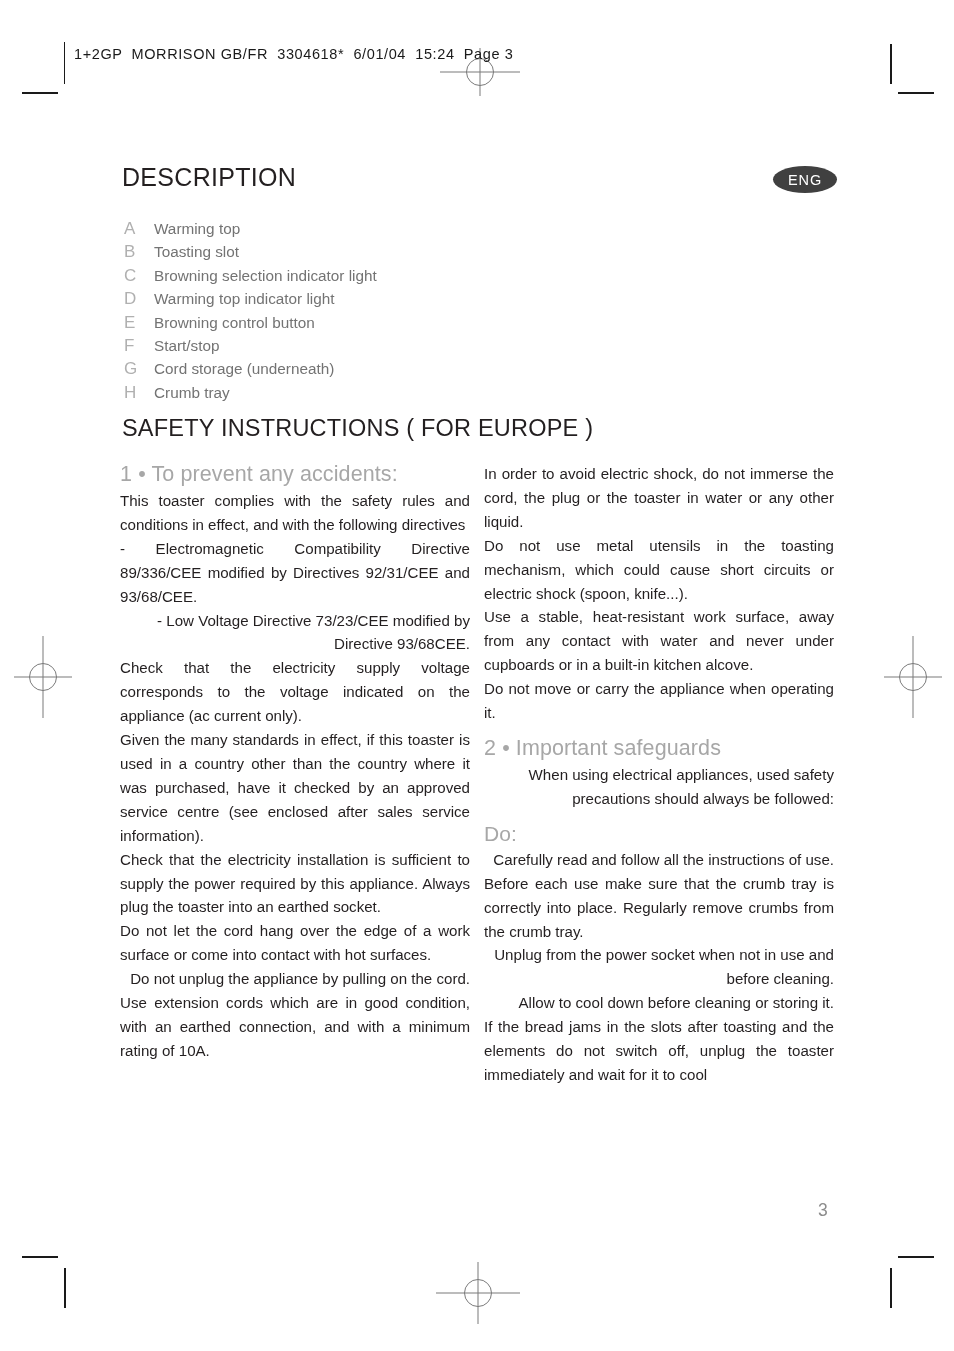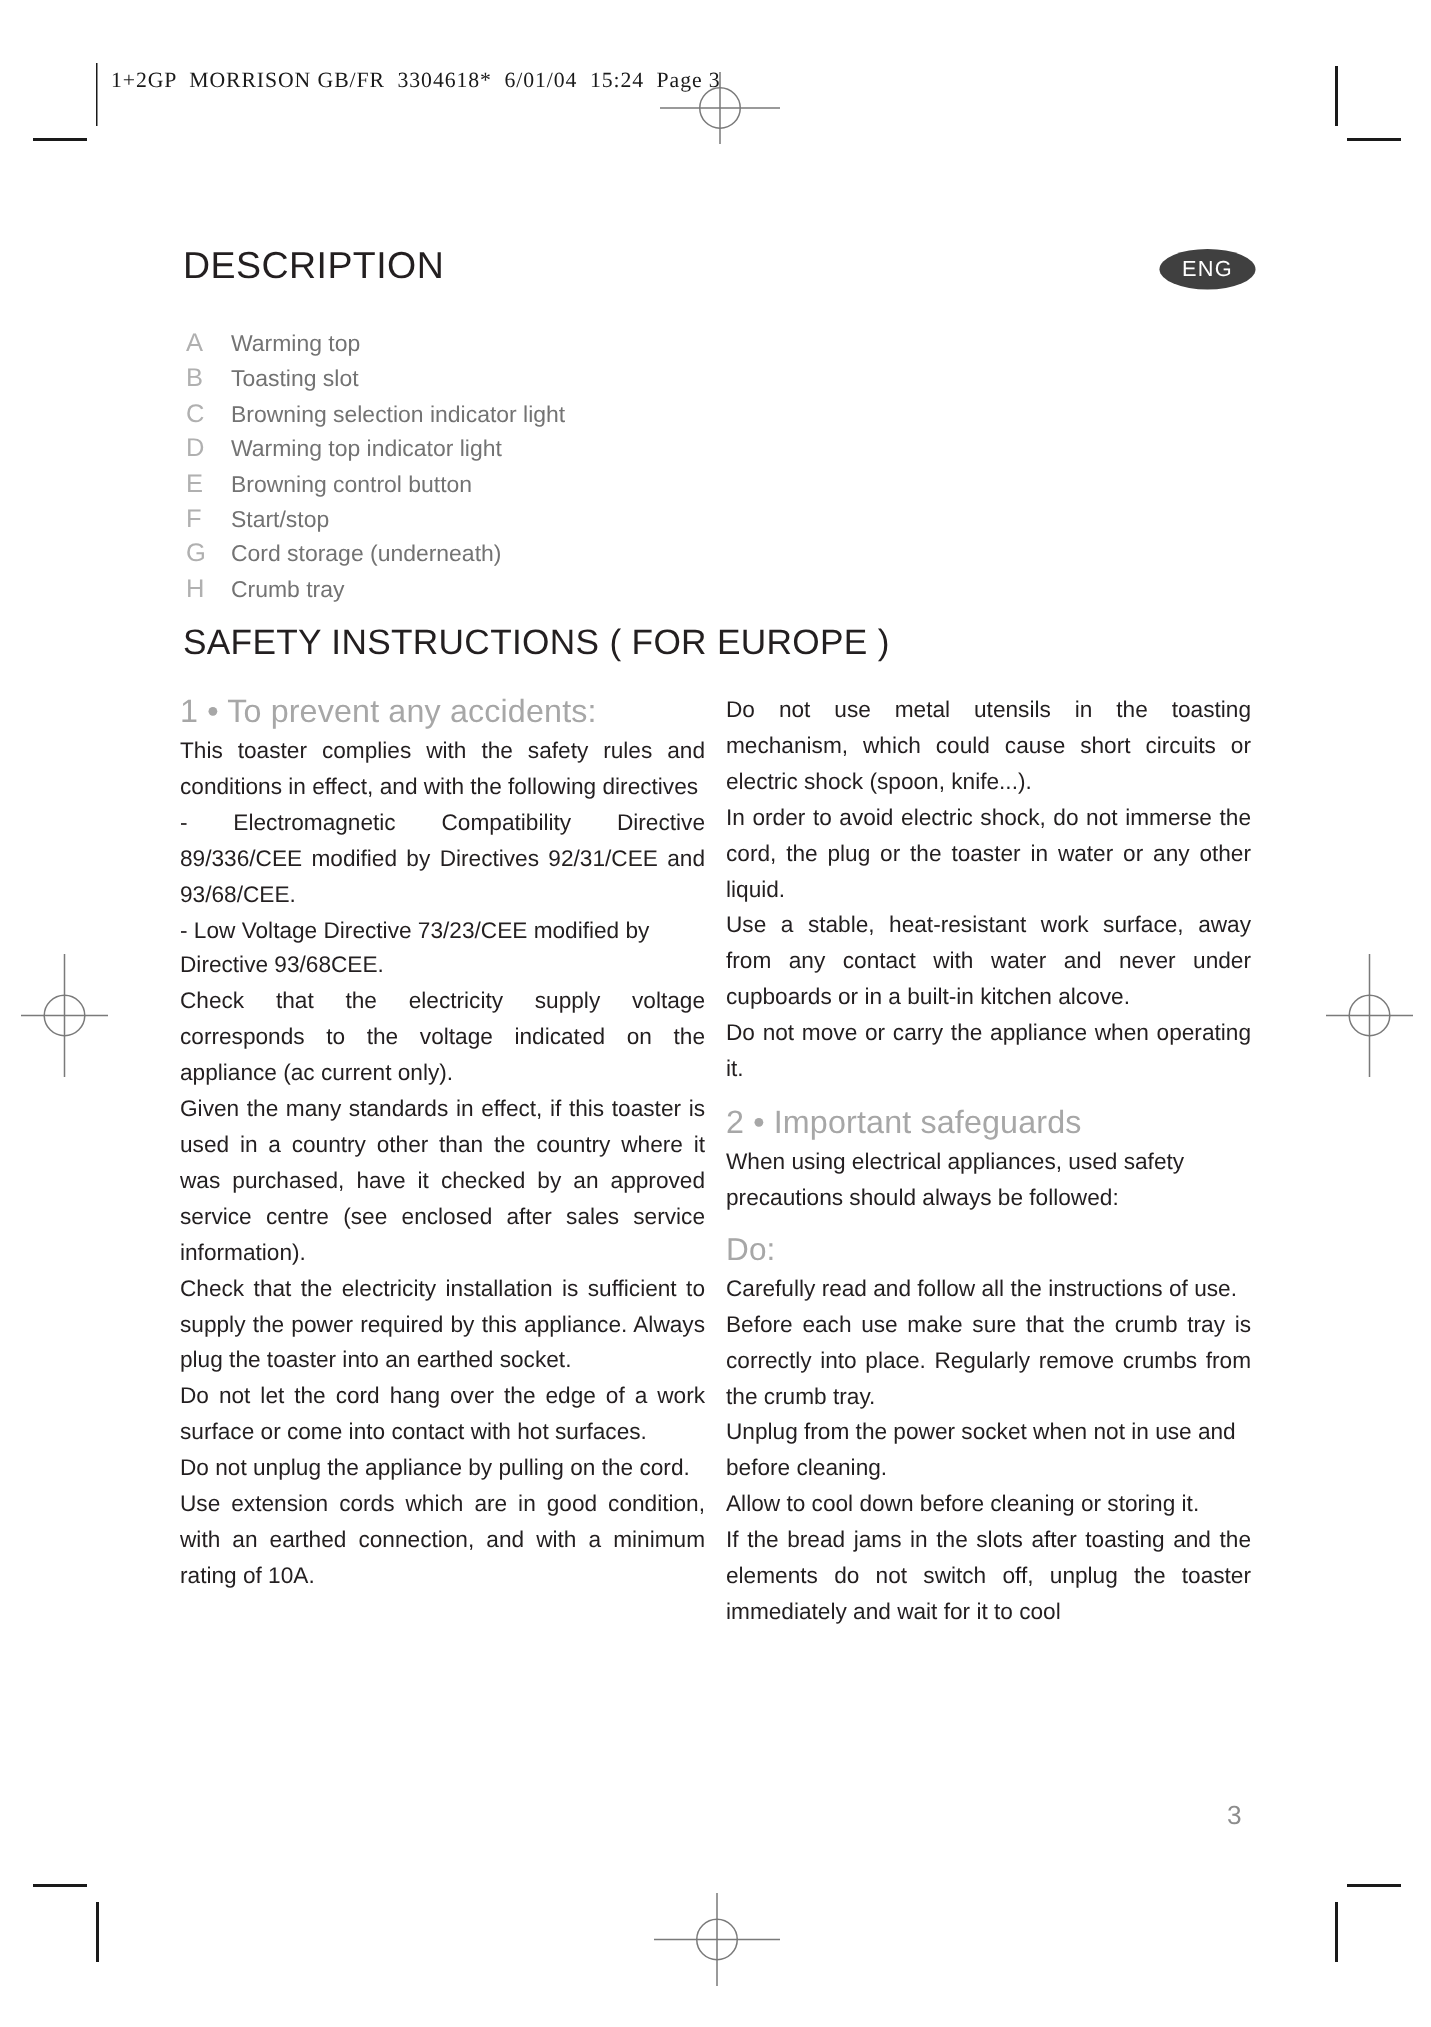--- a/index.html
+++ b/index.html
@@ -32,21 +32,21 @@
     background: #7a7a7a; transform: translateY(-50%);
   }
 
   
   .slug-rule {
     position: absolute; left: 64px; top: 42px;
     width: 1px; height: 42px; background: #1a1a1a;
   }
   .slug-text {
     position: absolute; left: 74px; top: 46px;
-    font-family: Liberation Serif, serif;
+    font-family: Liberation Sans, sans-serif;
     font-size: 14.5px; letter-spacing: 0.6px; color: #1a1a1a;
     white-space: pre;
   }
 
   
   .page {
     position: absolute;
     left: 118px; top: 0; width: 720px; height: 1319px;
   }
 
@@ -103,21 +103,21 @@
   }
   .col h3.sub { font-size: 21px; }
 
   .col p {
     margin: 0; padding: 0;
     font-size: 15.1px; line-height: 23.9px;
     color: #231f20;
     text-align: justify;
     -webkit-hyphens: none; hyphens: none;
   }
-  .col p.ragged { text-align: left; }
+  .col p.ragged { text-align: right; }
   .col .gap-before { margin-top: 11px; }
 
   .page-number {
     position: absolute; left: 700px; top: 1200px;
     font-size: 17.5px; color: #8c8c8c;
   }
 </style>
 </head>
 <body>
 
@@ -204,22 +204,22 @@
     <p class="ragged">- Low Voltage Directive 73/23/CEE modified by Directive 93/68CEE.</p>
     <p>Check that the electricity supply voltage corresponds to the voltage indicated on the appliance (ac current only).</p>
     <p>Given the many standards in effect, if this toaster is used in a country other than the country where it was purchased, have it checked by an approved service centre (see enclosed after sales service information).</p>
     <p>Check that the electricity installation is sufficient to supply the power required by this appliance. Always plug the toaster into an earthed socket.</p>
     <p>Do not let the cord hang over the edge of a work surface or come into contact with hot surfaces.</p>
     <p class="ragged">Do not unplug the appliance by pulling on the cord.</p>
     <p>Use extension cords which are in good condition, with an earthed connection, and with a minimum rating of 10A.</p>
   </div>
 
   <div class="col col-right">
+    <p>In order to avoid electric shock, do not immerse the cord, the plug or the toaster in water or any other liquid.</p>
     <p>Do not use metal utensils in the toasting mechanism, which could cause short circuits or electric shock (spoon, knife...).</p>
-    <p>In order to avoid electric shock, do not immerse the cord, the plug or the toaster in water or any other liquid.</p>
     <p>Use a stable, heat-resistant work surface, away from any contact with water and never under cupboards or in a built-in kitchen alcove.</p>
     <p>Do not move or carry the appliance when operating it.</p>
     <h3 class="gap-before">2 • Important safeguards</h3>
     <p class="ragged">When using electrical appliances, used safety precautions should always be followed:</p>
     <h3 class="sub gap-before">Do:</h3>
     <p class="ragged">Carefully read and follow all the instructions of use.</p>
     <p>Before each use make sure that the crumb tray is correctly into place. Regularly remove crumbs from the crumb tray.</p>
     <p class="ragged">Unplug from the power socket when not in use and before cleaning.</p>
     <p class="ragged">Allow to cool down before cleaning or storing it.</p>
     <p>If the bread jams in the slots after toasting and the elements do not switch off, unplug the toaster immediately and wait for it to cool</p>

